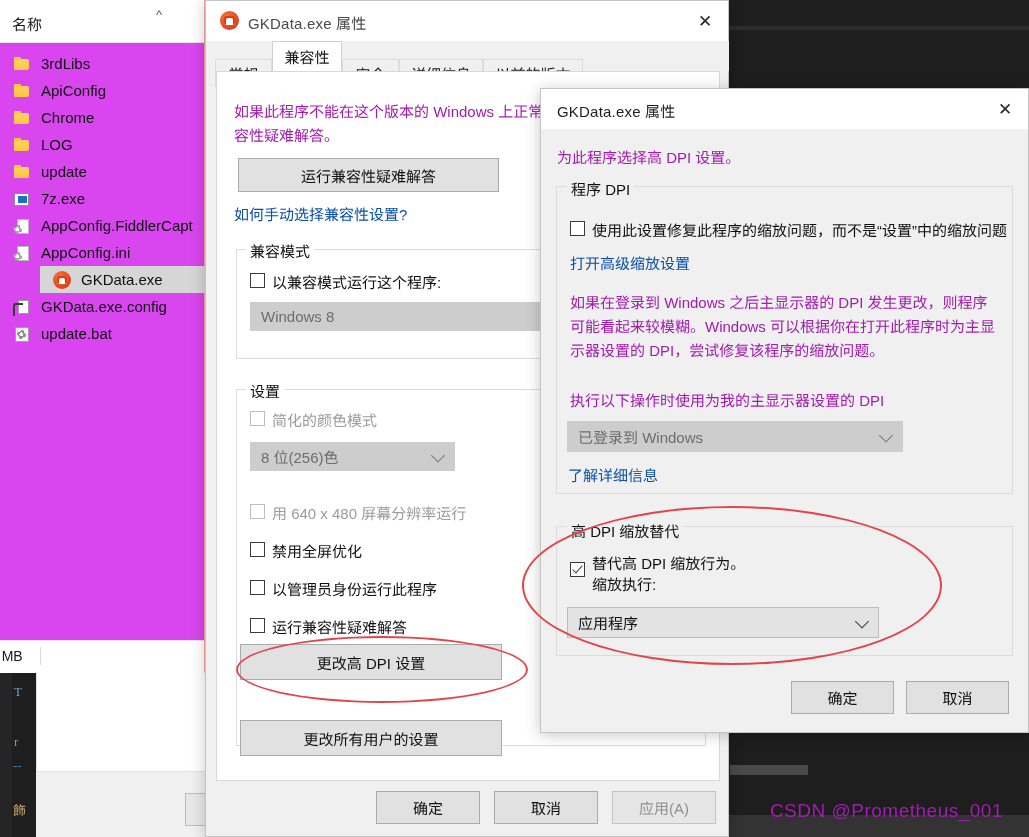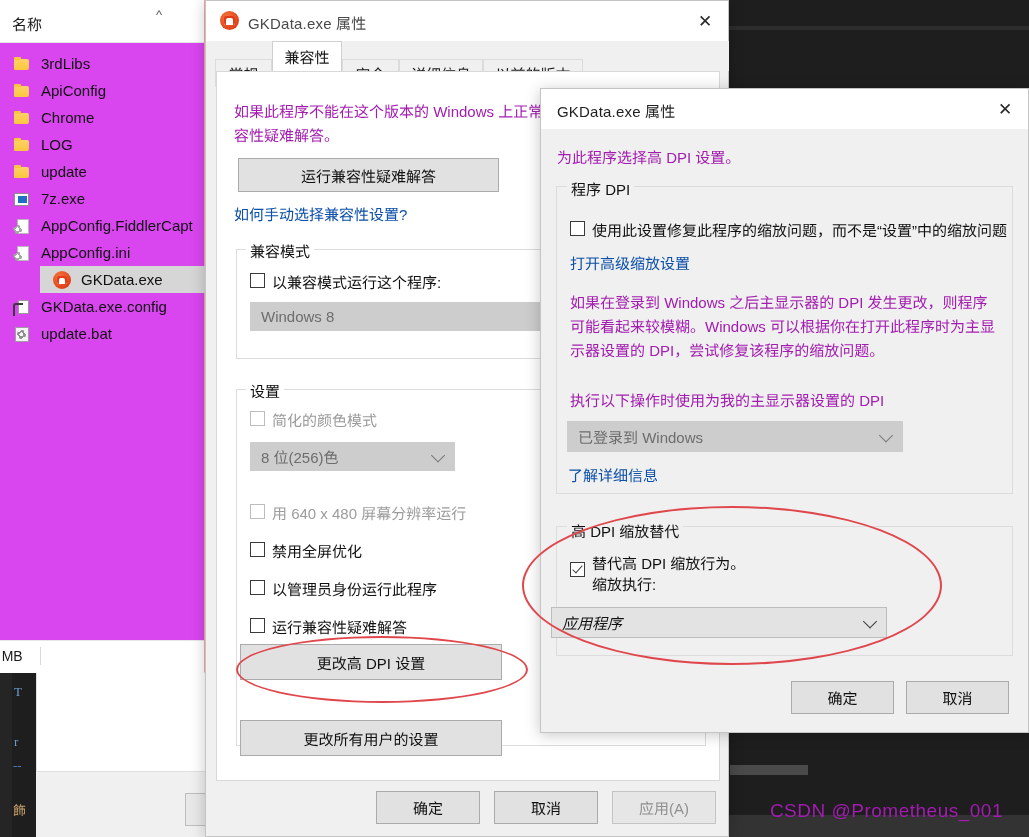--- a/index.html
+++ b/index.html
@@ -514,21 +514,21 @@
     <span class="group-legend on-grey" style="left:26px; top:431px;">高 DPI 缩放替代</span>
 
     <div class="chk-row" style="left:29px; top:464px;">
       <span class="chkbox checked" style="margin-top:9px;"></span>
       <span style="display:inline-block; line-height:21px;">
         <span style="display:block;">替代高 DPI 缩放行为。</span>
         <span style="display:block;">缩放执行:</span>
       </span>
     </div>
 
-    <div class="combo enabled" style="left:10px; top:518px; width:336px; height:31px;font-style:italic;">
+    <div class="combo enabled" style="left:26px; top:518px; width:312px; height:31px;">
       <span>应用程序</span>
       <span class="combo-caret"></span>
     </div>
 
     <div class="btn" style="left:250px; top:592px; width:103px; height:33px;">
       <span>确定</span>
     </div>
     <div class="btn" style="left:365px; top:592px; width:103px; height:33px;">
       <span>取消</span>
     </div>

